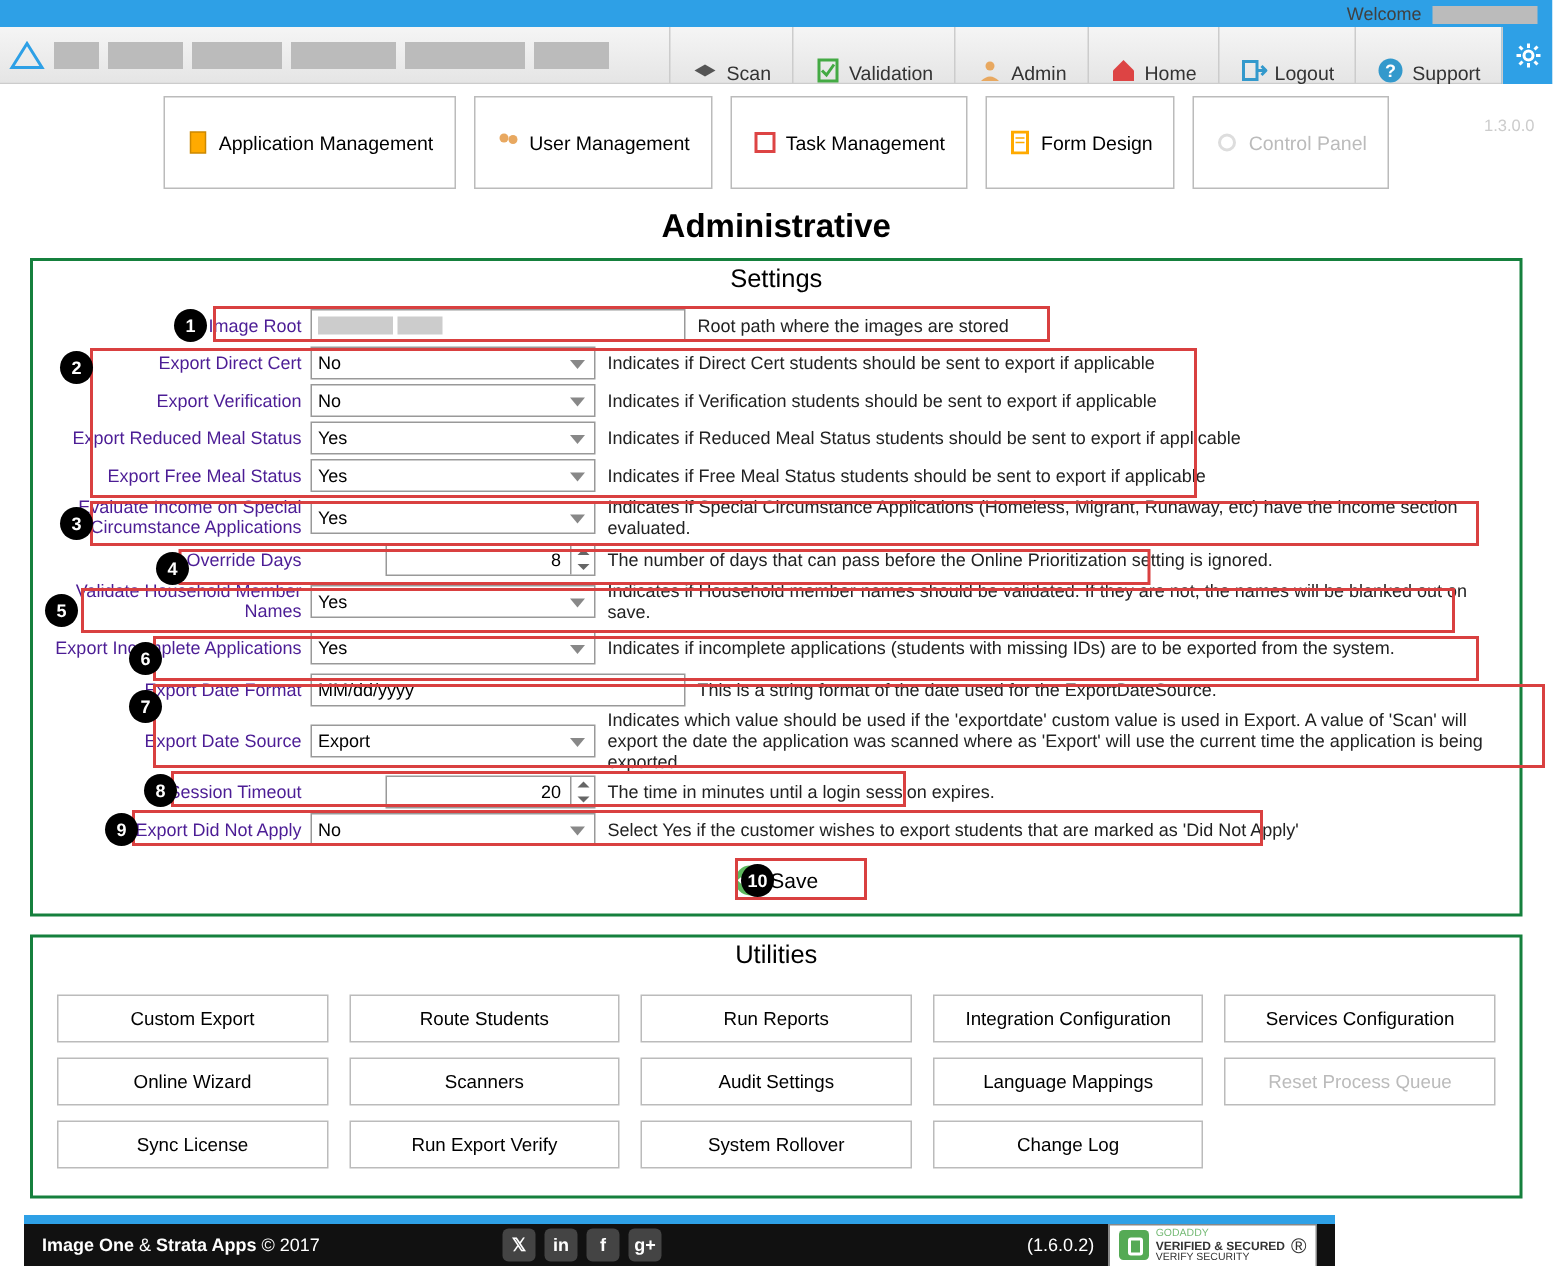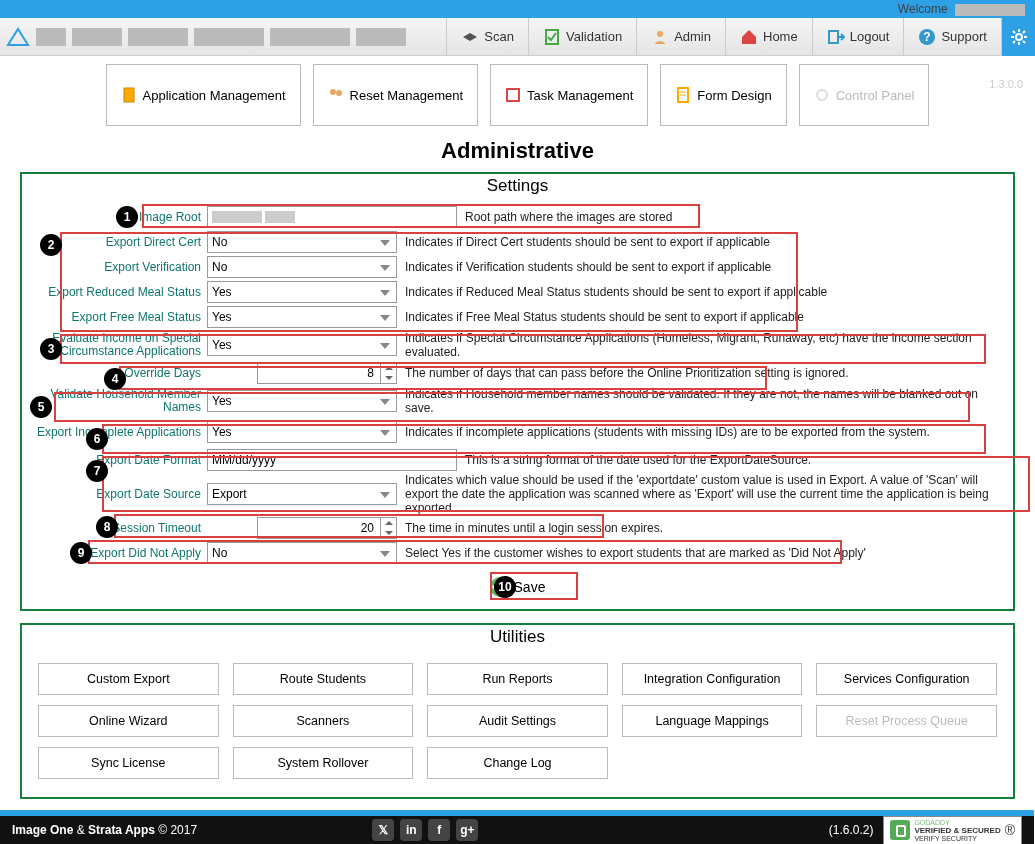--- a/index.html
+++ b/index.html
@@ -4,54 +4,54 @@
 <style>
 * { box-sizing: border-box; margin: 0; padding: 0; }
 body { font-family: Arial, sans-serif; font-size: 12px; background: #fff; width: 1035px; }
 .top-bar { background: #2ea0e6; height: 18px; text-align: right; padding-right: 10px; color: #404040; font-size: 12px; line-height: 18px; }
 .top-bar .redact { display: inline-block; width: 70px; height: 12px; background: #bbb; vertical-align: middle; margin-left: 4px; }
 .nav-bar { background: linear-gradient(#f5f5f5, #e5e5e5); height: 38px; border-bottom: 1px solid #ccc; display: flex; align-items: center; }
 .logo { width: 24px; height: 24px; margin: 0 6px; }
 .nav-redact { flex: 0 0 auto; display: flex; gap: 6px; margin-right: 10px; }
 .nav-redact span { display: inline-block; background: #bbb; height: 18px; }
 .nav-spacer { flex: 1; }
-.nav-item { display: flex; align-items: center; padding: 0 14px; height: 38px; border-left: 1px solid #ccc; cursor: pointer; font-size: 13px; color: #333; }
+.nav-item { display: flex; align-items: flex-end; padding: 0 14px; height: 38px; border-left: 1px solid #ccc; cursor: pointer; font-size: 13px; color: #333; }
 .nav-item .ico { width: 18px; height: 18px; margin-right: 5px; }
 .nav-gear { width: 34px; display: flex; align-items: center; justify-content: center; background: #2ea0e6; border-left: 1px solid #ccc; height: 38px; }
 .sub-nav { display: flex; justify-content: center; gap: 12px; padding: 8px 0; position: relative; }
 .sub-nav-item { border: 1px solid #bbb; background: #fff; padding: 22px 14px; display: flex; align-items: center; cursor: pointer; font-size: 13px; }
 .sub-nav-item.disabled { color: #bbb; }
 .sub-nav-item .ico { width: 16px; height: 16px; margin-right: 6px; }
 .version-tag { position: absolute; right: 12px; top: 22px; color: #ccc; font-size: 11px; }
 h1.page-title { text-align: center; font-size: 22px; font-weight: bold; margin: 4px 0 8px; }
 .panel { border: 2px solid #15803d; margin: 0 20px 12px; padding: 0 4px 8px; position: relative; }
 .panel-title { text-align: center; font-size: 17px; margin: 2px 0 6px; }
 .settings-body { position: relative; padding: 2px 6px; }
 .row { display: flex; align-items: center; min-height: 24px; margin: 1px 0; position: relative; }
 .badge { position: absolute; width: 22px; height: 22px; border-radius: 50%; background: #000; color: #fff; font-weight: bold; font-size: 12px; display: flex; align-items: center; justify-content: center; z-index: 5; }
-.lbl { width: 175px; text-align: right; padding-right: 6px; font-size: 12px; color: #0f766e; }
+.lbl { width: 175px; text-align: right; padding-right: 6px; font-size: 12px; color: #4c1d95; }
 .ctl { width: 190px; height: 22px; border: 1px solid #999; background: #fff; display: flex; align-items: center; padding: 0 4px; font-size: 12px; position: relative; }
 .ctl.input { }
 .ctl.select::after { content: ""; position: absolute; right: 6px; top: 8px; border-left: 5px solid transparent; border-right: 5px solid transparent; border-top: 6px solid #888; }
 .ctl.spinner .spin-btns { position: absolute; right: 0; top: 0; width: 16px; height: 20px; border-left: 1px solid #999; }
 .ctl.spinner .spin-btns::before { content: ""; position: absolute; left: 4px; top: 3px; border-left: 4px solid transparent; border-right: 4px solid transparent; border-bottom: 4px solid #666; }
 .ctl.spinner .spin-btns::after { content: ""; position: absolute; left: 4px; bottom: 3px; border-left: 4px solid transparent; border-right: 4px solid transparent; border-top: 4px solid #666; }
 .ctl.spinner { text-align: right; justify-content: flex-end; padding-right: 22px; width: 140px; margin-left: 50px; }
 .ctl.wide { width: 250px; }
 .desc { margin-left: 8px; font-size: 12px; color: #222; flex: 1; }
 .hl { border: 2px solid #d94040; position: absolute; z-index: 2; pointer-events: none; }
 .redact-val { display: inline-block; background: #ccc; height: 12px; width: 50px; }
 .save-row { display: flex; justify-content: center; margin-top: 10px; }
 .save-btn { border: none; background: none; display: flex; align-items: center; cursor: pointer; font-size: 14px; padding: 2px 6px; }
 .save-btn .chk { width: 20px; height: 20px; border-radius: 50%; background: #5db85d; margin-right: 4px; position: relative; }
 .save-btn .chk::after { content: ""; position: absolute; left: 5px; top: 2px; width: 6px; height: 10px; border-right: 3px solid #fff; border-bottom: 3px solid #fff; transform: rotate(45deg); }
 .util-body { display: grid; grid-template-columns: repeat(5, 1fr); gap: 10px 14px; padding: 10px 12px; }
 .util-btn { border: 1px solid #bbb; background: #fff; height: 32px; display: flex; align-items: center; justify-content: center; text-align: center; cursor: pointer; font-size: 12.5px; }
 .util-btn.disabled { color: #bbb; }
-.footer { position: fixed; bottom: 0; left: 0; width: 1034px; }
+.footer { position: fixed; bottom: 0; left: 16px; width: 874px; }
 .footer-top { background: #2ea0e6; height: 6px; }
 .footer-main { background: #111; color: #fff; height: 28px; display: flex; align-items: center; padding: 0 12px; }
 .footer-main .social { display: flex; gap: 6px; margin: 0 auto; }
 .footer-main .social span { width: 22px; height: 22px; background: #444; border-radius: 4px; display: flex; align-items: center; justify-content: center; font-weight: bold; font-size: 12px; color: #fff; }
 .footer-main .ver { margin-left: auto; margin-right: 10px; }
 .seal { background: #fff; color: #333; border: 1px solid #888; padding: 2px 6px; font-size: 8px; display: flex; align-items: center; gap: 4px; }
 .seal .lock { width: 20px; height: 20px; background: #5a5; border-radius: 3px; position: relative; }
 .seal .lock::after { content: ""; position: absolute; left: 6px; top: 5px; width: 6px; height: 8px; border: 2px solid #fff; border-radius: 2px; }
 </style>
 </head>
@@ -128,21 +128,21 @@
     <svg class="ico" viewBox="0 0 16 16">
         <rect x="3" y="1" width="10" height="14" fill="#fa0" stroke="#c80"></rect>
       </svg>
     <span>Application Management</span>
   </div>
   <div class="sub-nav-item">
     <svg class="ico" viewBox="0 0 16 16">
         <circle cx="5" cy="5" r="3" fill="#e8a860"></circle>
         <circle cx="11" cy="6" r="3" fill="#e8a860"></circle>
       </svg>
-    <span>Reset Management</span>
+    <span>User Management</span>
   </div>
   <div class="sub-nav-item">
     <svg class="ico" viewBox="0 0 16 16">
         <rect x="2" y="2" width="12" height="12" fill="none" stroke="#d44" stroke-width="2"></rect>
       </svg>
     <span>Task Management</span>
   </div>
   <div class="sub-nav-item">
     <svg class="ico" viewBox="0 0 16 16">
         <rect x="3" y="1" width="10" height="14" fill="none" stroke="#fa0" stroke-width="2"></rect>
@@ -308,20 +308,21 @@
     <div class="util-btn">Route Students</div>
     <div class="util-btn">Run Reports</div>
     <div class="util-btn">Integration Configuration</div>
     <div class="util-btn">Services Configuration</div>
     <div class="util-btn">Online Wizard</div>
     <div class="util-btn">Scanners</div>
     <div class="util-btn">Audit Settings</div>
     <div class="util-btn">Language Mappings</div>
     <div class="util-btn disabled">Reset Process Queue</div>
     <div class="util-btn">Sync License</div>
+    <div class="util-btn">Run Export Verify</div>
     <div class="util-btn">System Rollover</div>
     <div class="util-btn">Change Log</div>
   </div>
 </div>
 
 <div style="height:60px"></div>
 
 <div class="footer">
   <div class="footer-top"></div>
   <div class="footer-main">

